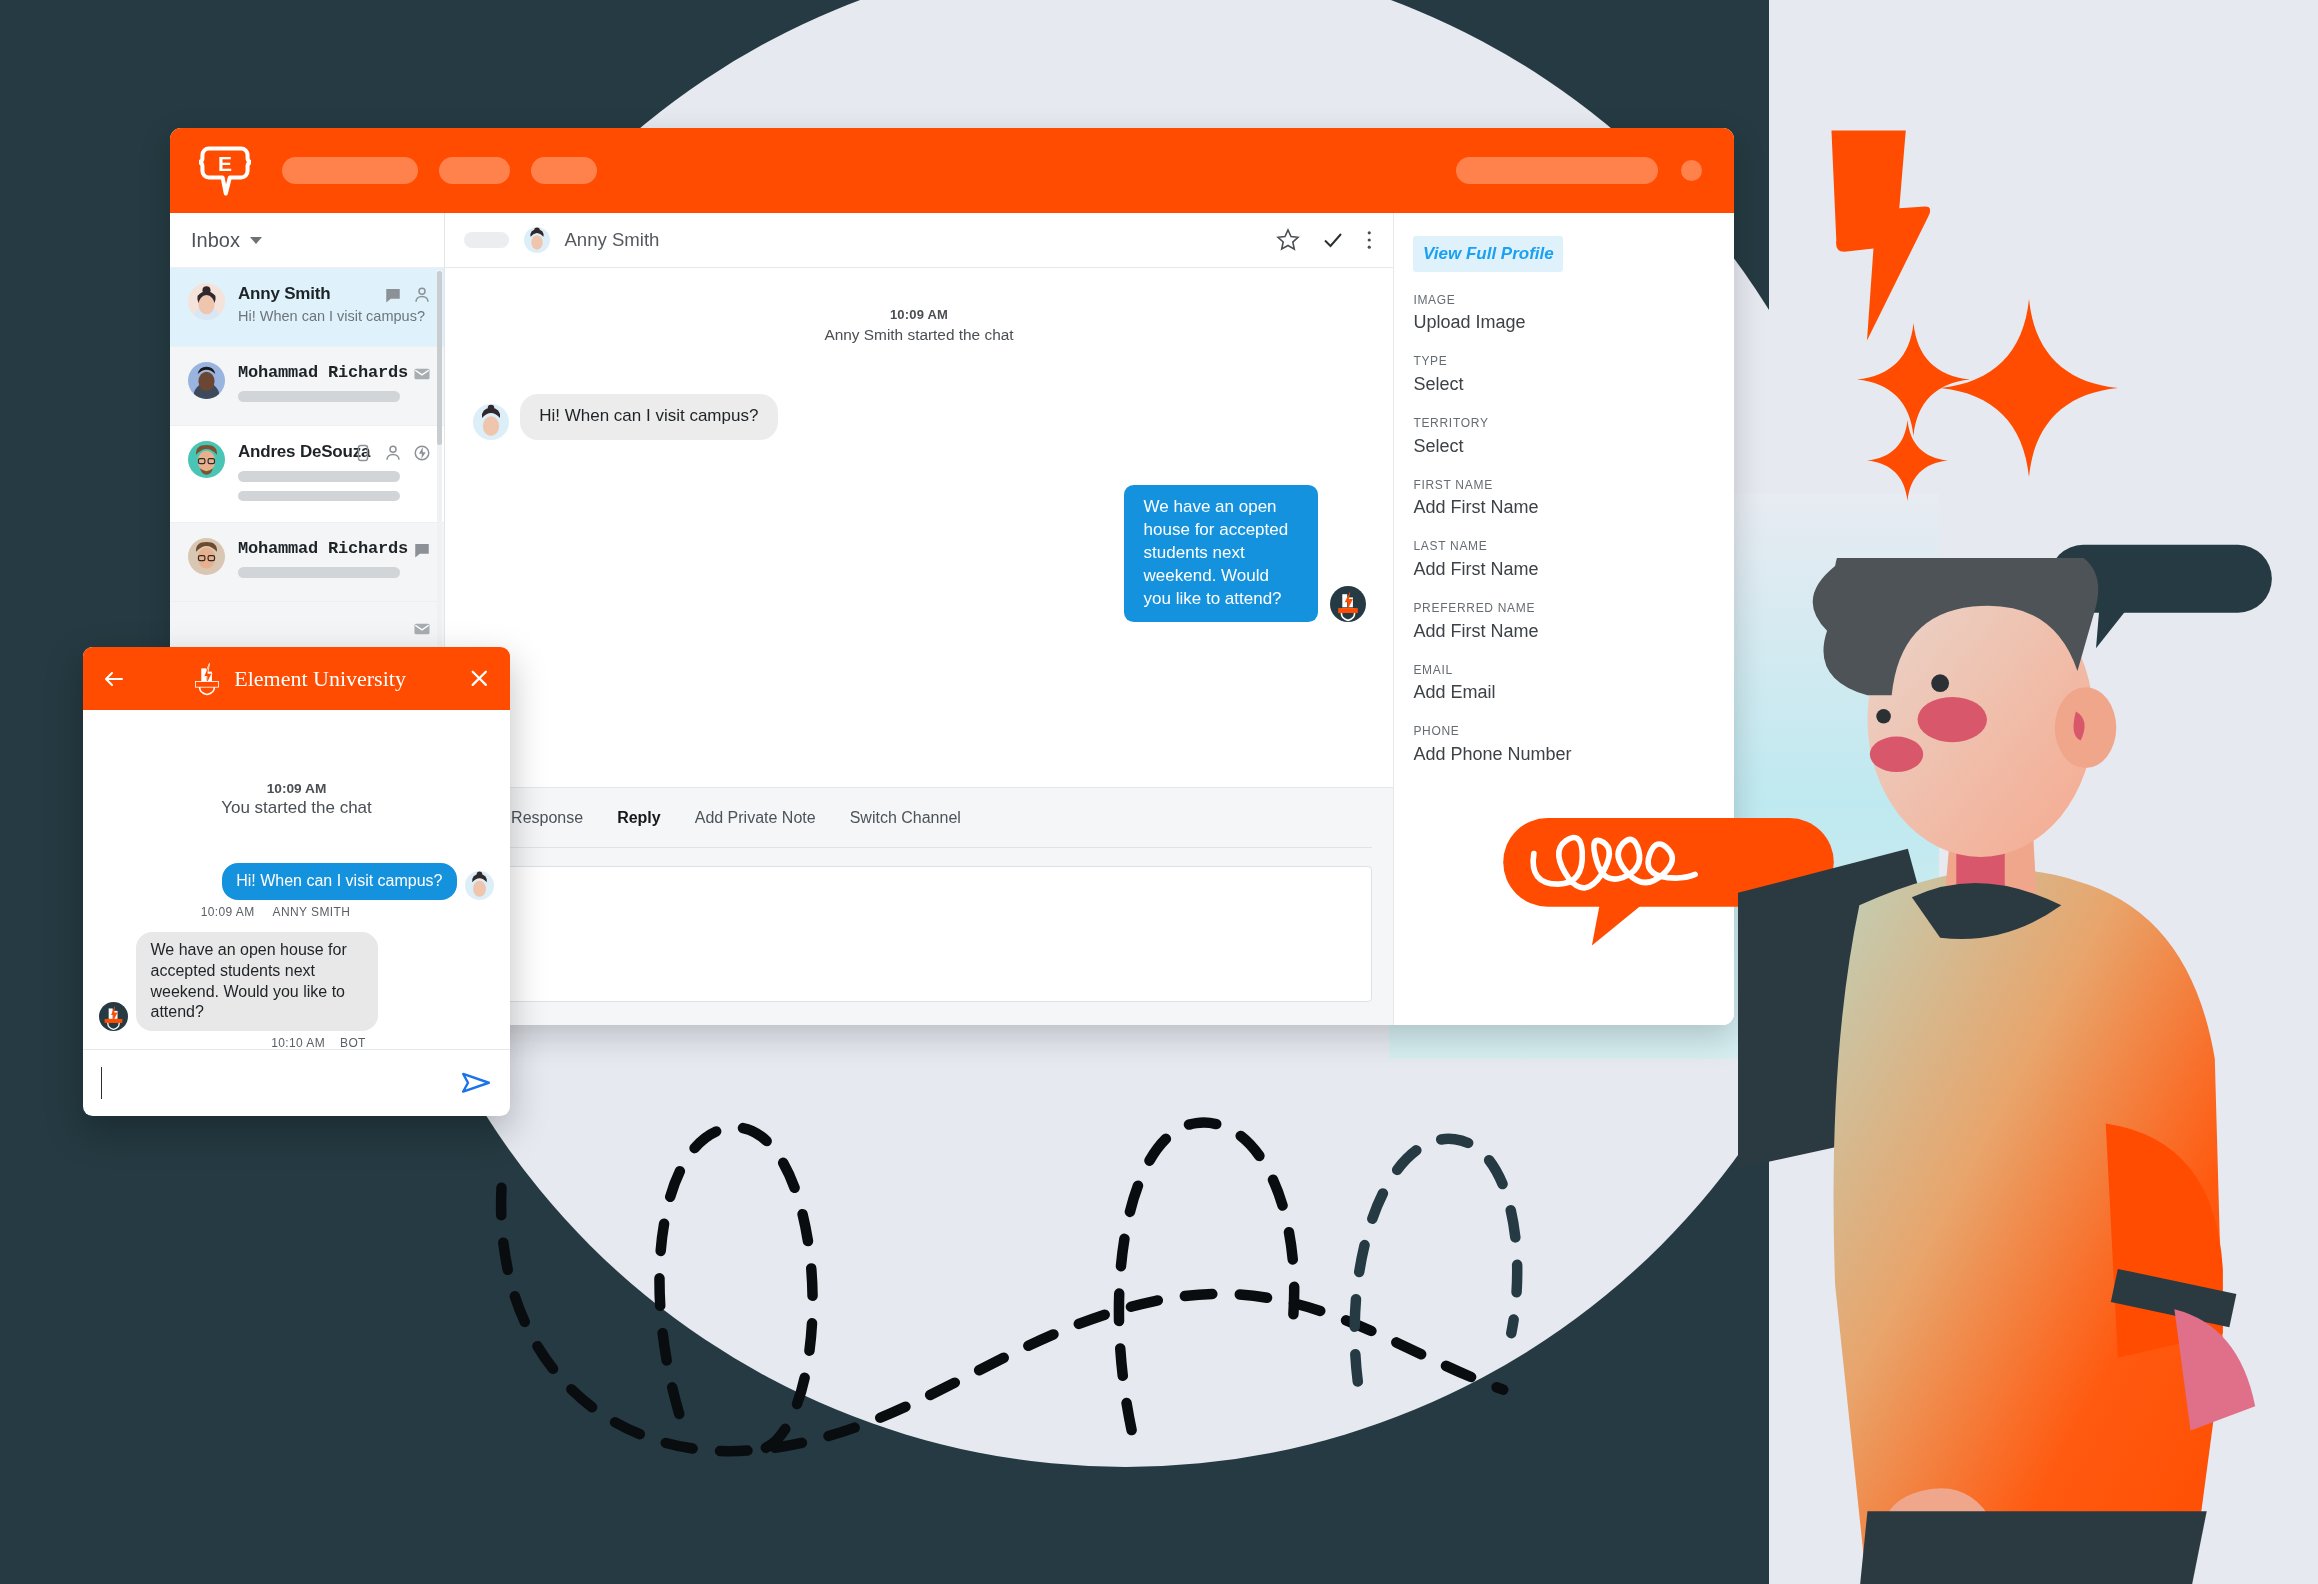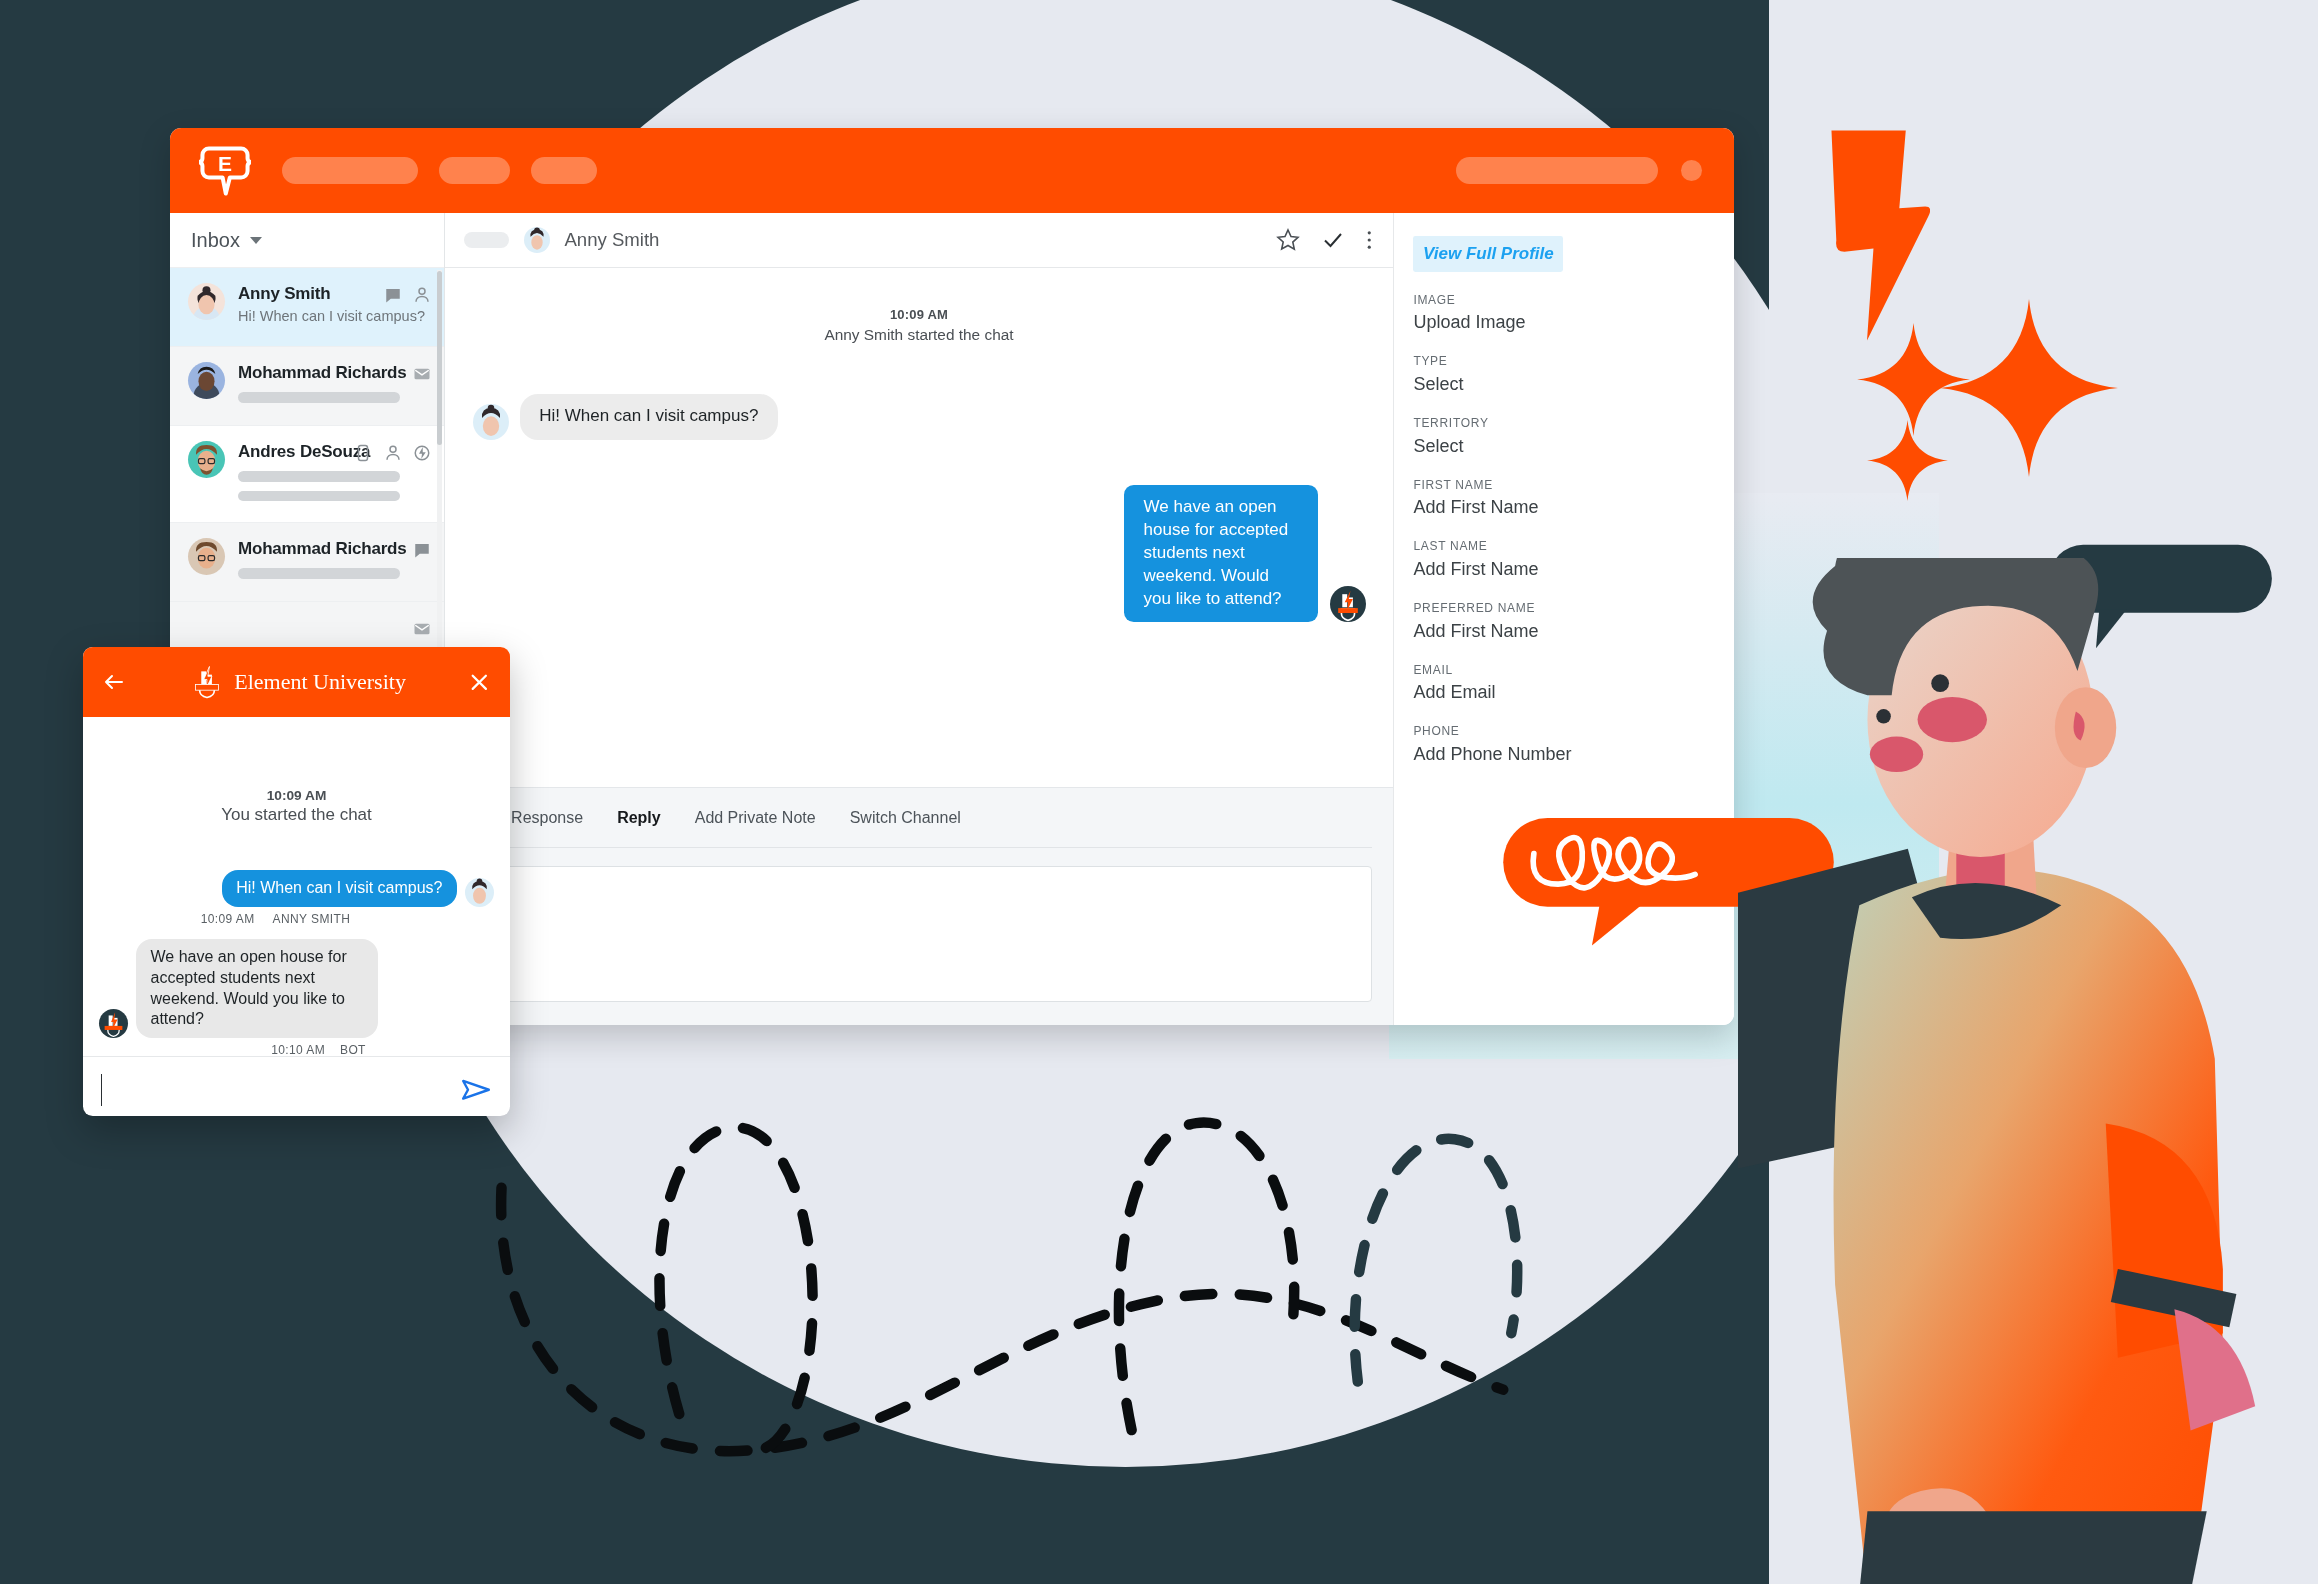--- a/index.html
+++ b/index.html
@@ -67,21 +67,21 @@
   .caret-down {
     width: 0; height: 0; border-left: 6.5px solid transparent; border-right: 6.5px solid transparent;
     border-top: 7.3px solid #6B7378;
   }
   .conv {
     display: flex; align-items: flex-start; gap: 13px;
     padding: 14.5px 13px 14.5px 18px; min-height: 79px;
     border-bottom: 0.8px solid #EDEFF1; position: relative;
   }
   .conv.sel { background: #DFF2FC; }
-  .conv.alt { background: #F4F5F6; }
+  .conv.alt { background: #F4F5F6; font-family: Liberation Mono, monospace; }
   .avatar { width: 37px; height: 37px; border-radius: 50%; flex: 0 0 auto; overflow: hidden; position: relative; }
   .conv-main { flex: 1 1 auto; min-width: 0; padding-top: 1.6px; }
   .conv-name { font-size: 17px; font-weight: 700; color: #1D2327; letter-spacing: -0.2px; white-space: nowrap; }
   .conv-sub { font-size: 14.5px; color: #6E757A; margin-top: 4px; white-space: nowrap; }
   .skel { height: 10.5px; border-radius: 5.7px; background: #D2D5D8; margin-top: 9px; }
   .conv-icons { display: flex; gap: 11.3px; align-items: center; padding-top: 3.2px; flex: 0 0 auto; }
   .ic { width: 18px; height: 18px; display: block; }
 
   
   .sb-track { position: absolute; right: 1.6px; top: 57px; width: 5.7px; height: 752px; background: #F0F1F2; }
@@ -138,21 +138,21 @@
   .flabel { font-size: 12px; letter-spacing: 0.7px; color: #656C72; text-transform: uppercase; }
   .fvalue { font-size: 18px; color: #3C4246; margin-top: 5.7px; }
 
   
   #widget {
     position: absolute; left: 83px; top: 647px; width: 427px; height: 469px;
     background: #fff; border-radius: 9.7px; overflow: hidden;
     box-shadow: 0 14.5px 37px rgba(0,0,0,.25);
   }
   .wg-head {
-    height: 70px; background: #FF4C00; display: flex; align-items: center;
+    height: 63px; background: #FF4C00; display: flex; align-items: center;
     padding: 0 19.4px; gap: 0; color: #fff;
   }
   .wg-back { width: 24px; height: 24px; flex: 0 0 auto; }
   .wg-brand { display: flex; align-items: center; gap: 9.7px; margin: 0 auto; }
   .wg-crest { width: 36px; height: 36px; }
   .wg-title { font-family: "Liberation Serif", serif; font-size: 22px; }
   .wg-close { width: 22.6px; height: 22.6px; flex: 0 0 auto; }
   .wg-body { height: 339px; padding: 8px 16px 0; position: relative; }
   .wg-sys { text-align: center; margin-top: 63px; color: #4A4F54; }
   .wg-sys .t { font-size: 13.7px; font-weight: 700; }

